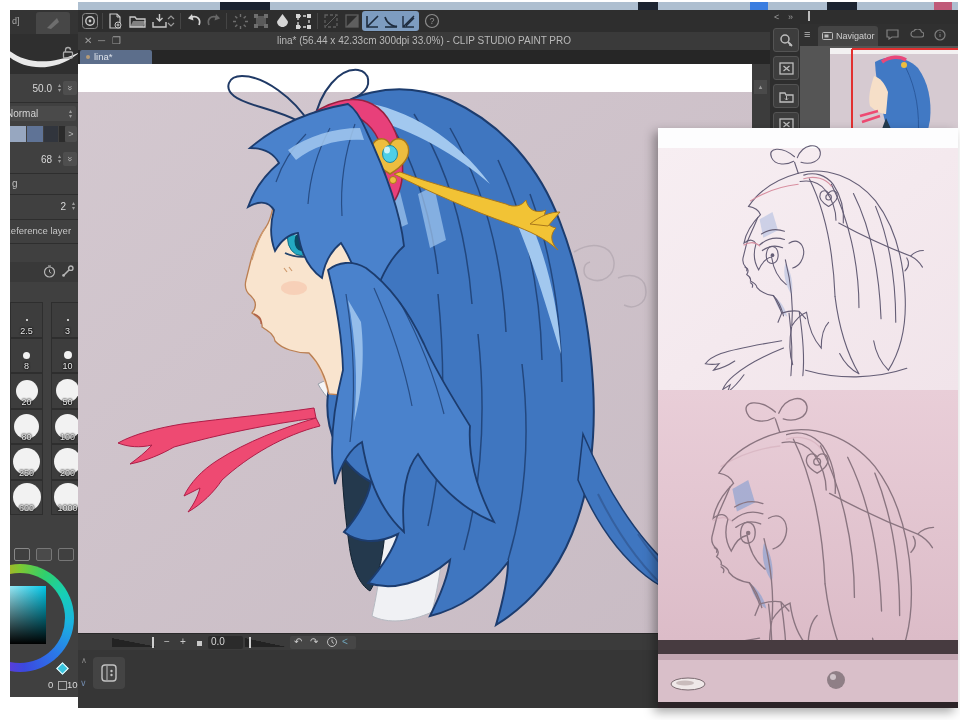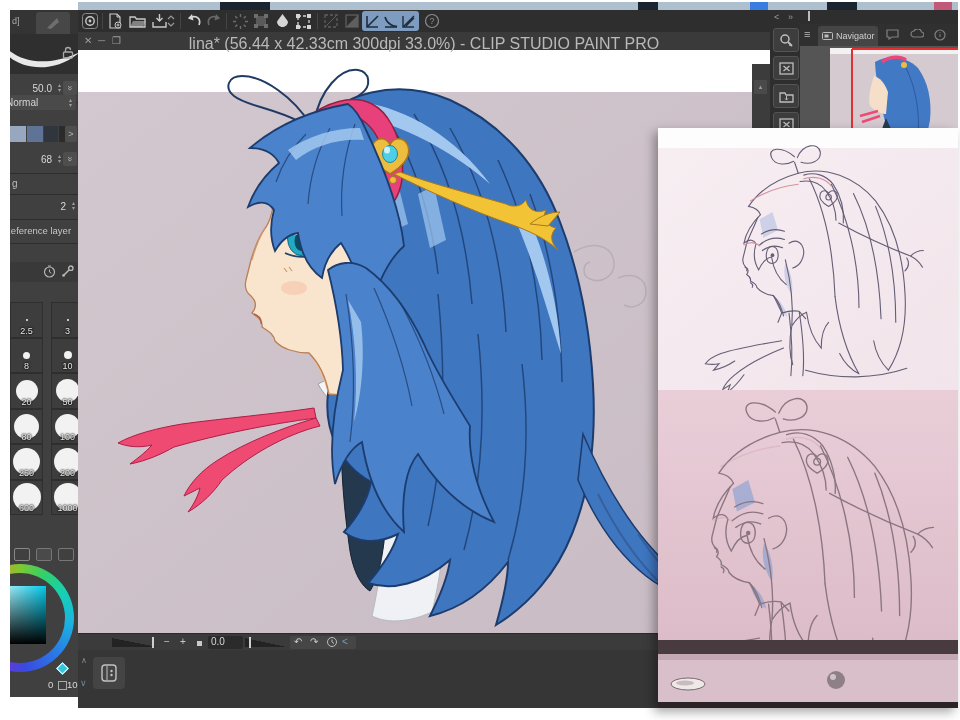--- a/index.html
+++ b/index.html
@@ -10,21 +10,21 @@
   #topstrip .seg{position:absolute;top:0;height:8px;}
   
   #toolbar{left:78px;top:10px;width:880px;height:22px;background:#2e2e2e;border-bottom:1px solid #1f1f1f;}
   .tb-ic{position:absolute;top:2px;width:18px;height:18px;display:flex;align-items:center;justify-content:center;}
   .tb-sep{position:absolute;top:3px;width:1px;height:16px;background:#454545;}
   .tb-hl{position:absolute;top:1px;height:20px;background:#7d9cc0;border-radius:3px;}
   svg.ic{display:block;}
   
   #titlebar{left:78px;top:32px;width:692px;height:18px;background:#3a3a3a;}
   #titlebar .wc{position:absolute;top:3px;color:#9d9d9d;font-size:10px;line-height:12px;}
-  #titlebar .title{position:absolute;top:3px;left:0;width:100%;text-align:center;color:#b9b9b9;font-size:16px;}
+  #titlebar .title{position:absolute;top:3px;left:0;width:100%;text-align:center;color:#b9b9b9;font-size:10px;}
   #tabbar{left:78px;top:50px;width:692px;height:14px;background:#262626;}
   #doctab{position:absolute;left:2px;top:0;width:72px;height:14px;background:#5c6e8b;border-radius:2px 2px 0 0;}
   #doctab .dot{position:absolute;left:6px;top:5px;width:4px;height:4px;border-radius:50%;background:#b59a76;}
   #doctab .lbl{position:absolute;left:14px;top:1px;color:#dde2ea;font-size:9.5px;}
   
   #canvasarea{left:78px;top:64px;width:692px;height:569px;background:#454545;}
   #document{position:absolute;left:0;top:0;width:674px;height:569px;background:#fff;}
   #gutter{position:absolute;left:674px;top:0;width:18px;height:569px;background:#3c3c3c;}
   #scrollup{position:absolute;left:2px;top:16px;width:13px;height:14px;background:#4a4a4a;color:#999;font-size:7px;text-align:center;line-height:14px;}
   
@@ -218,20 +218,26 @@
   </div>
 </div>
 
 <div class="abs" id="titlebar">
   <span class="wc" style="left:6px">✕</span>
   <span class="wc" style="left:20px">─</span>
   <span class="wc" style="left:34px">❐</span>
   <div class="title">lina* (56.44 x 42.33cm 300dpi 33.0%)  - CLIP STUDIO PAINT PRO</div>
 </div>
 
+<div class="abs" id="tabbar">
+  <div id="doctab">
+    <span class="dot"></span>
+    <span class="lbl">lina*</span>
+  </div>
+</div>
 
 <div class="abs" id="canvasarea">
   <div id="document">
     <svg width="674" height="569" viewBox="0 0 674 569">
 
       <rect x="0" y="0" width="674" height="28" fill="#ffffff"></rect>
       <rect x="0" y="28" width="674" height="541" fill="#cfc3cb"></rect>
       <rect x="0" y="28" width="674" height="541" fill="url(#bgsh)"></rect>
       <defs>
         <linearGradient id="bgsh" x1="0" y1="0" x2="1" y2="1">
@@ -392,21 +398,21 @@
     <span class="abs" style="right:26px;top:5px;font-size:10px;color:#d8d8d8">50.0</span>
     <span class="stepcol abs" style="right:17px;top:5px">
           <span>▴</span>
           <span>▾</span>
         </span>
     <div class="dblbtn abs" style="right:1px;top:3px;width:14px;height:14px">
           <span style="transform:rotate(90deg);font-size:9px">»</span>
         </div>
   </div>
   <div class="lp-div" style="top:92px"></div>
-  <div class="lp-row field" style="top:85px;height:15px;left:0;width:66px">
+  <div class="lp-row field" style="top:96px;height:15px;left:0;width:66px">
     <span class="abs" style="left:-4px;top:2px;font-size:10px">Normal</span>
     <span class="stepcol abs" style="right:4px;top:3px">
           <span>▴</span>
           <span>▾</span>
         </span>
   </div>
   <div class="lp-row" style="top:116px;height:18px">
     <div class="abs" style="left:0;top:0;width:16px;height:16px;background:#97a7c0"></div>
     <div class="abs" style="left:17px;top:0;width:16px;height:16px;background:#5f7396"></div>
     <div class="abs" style="left:34px;top:0;width:14px;height:16px;background:#31353d"></div>

